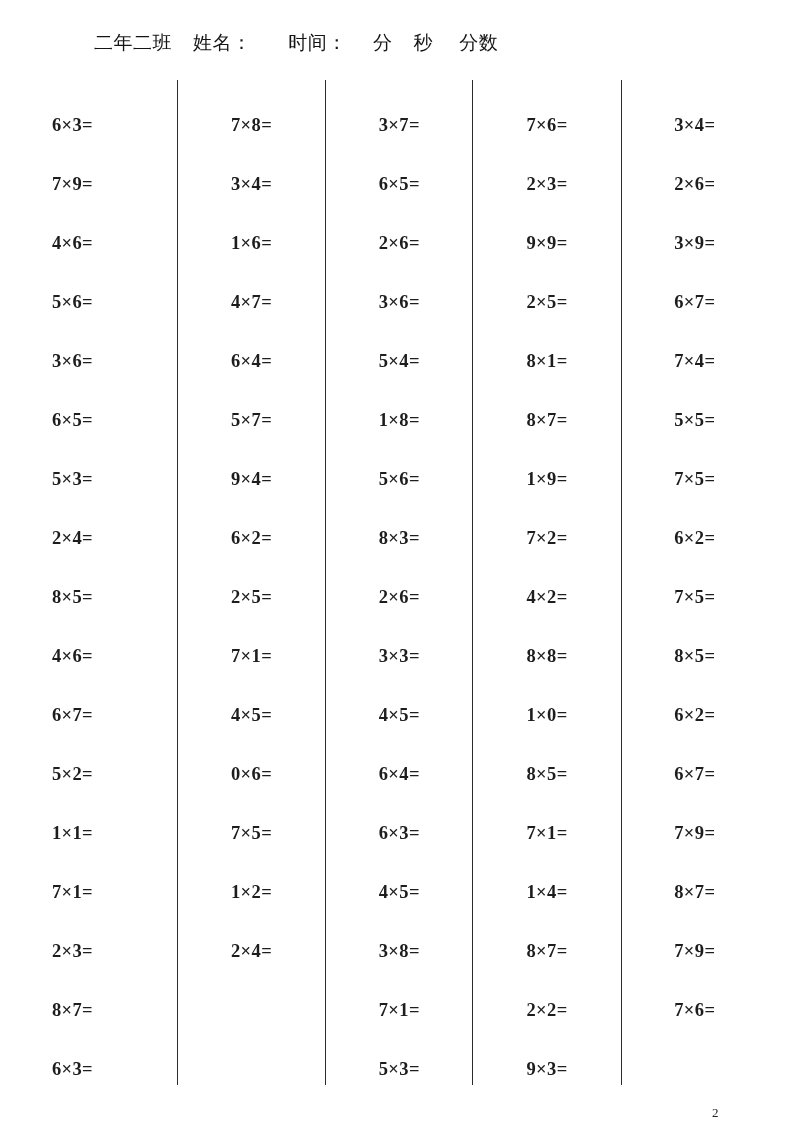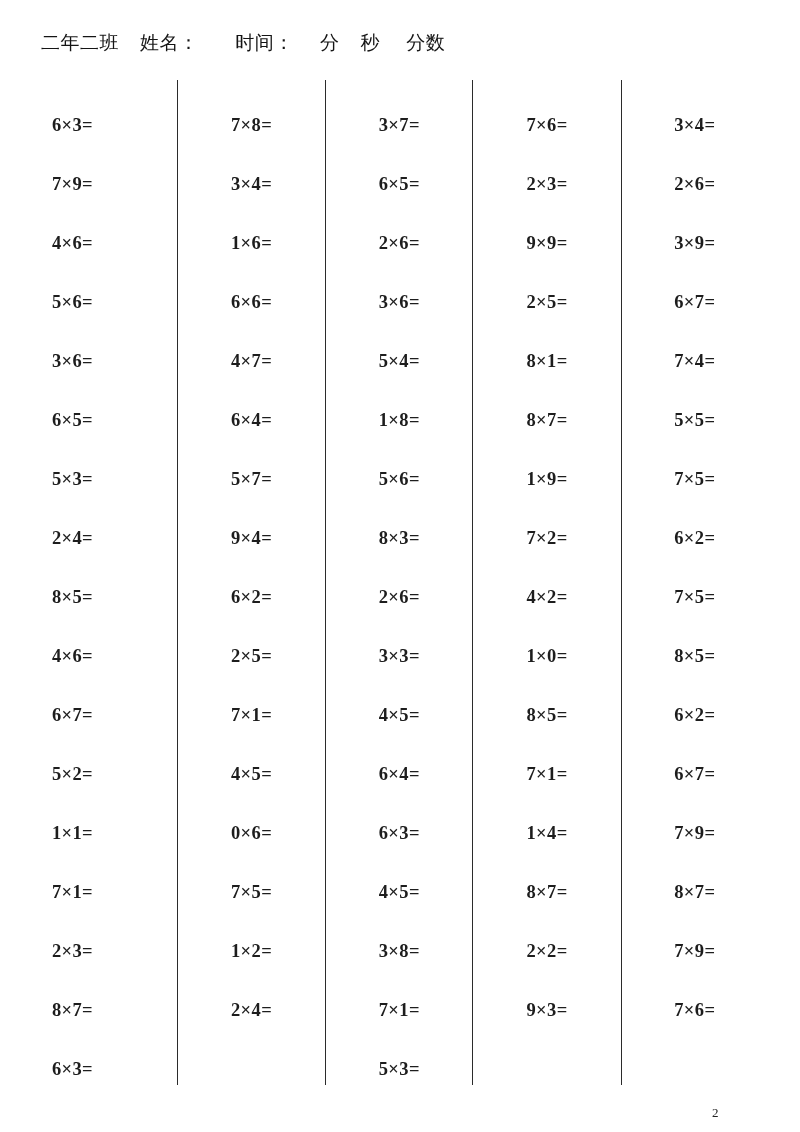--- a/index.html
+++ b/index.html
@@ -20,21 +20,21 @@
   #worksheet-header {
     position: absolute;
     left: 0;
     top: 28px;
     width: 800px;
     height: 30px;
     line-height: 30px;
     font-size: 19px;
     color: #141414;
     white-space: pre;
-    padding-left: 41px;
+    padding-left: 94px;
     box-sizing: border-box;
     letter-spacing: 0.5px;
   }
   #worksheet-header .hdr-seg {
     display: inline-block;
     white-space: pre;
   }
 
   
   #problem-grid {
@@ -103,21 +103,20 @@
       <div class="problem-cell">1×1=</div>
       <div class="problem-cell">7×1=</div>
       <div class="problem-cell">2×3=</div>
       <div class="problem-cell">8×7=</div>
       <div class="problem-cell">6×3=</div>
     </div>
     <div class="problem-column col-1">
       <div class="problem-cell">7×8=</div>
       <div class="problem-cell">3×4=</div>
       <div class="problem-cell">1×6=</div>
-      <div class="problem-cell">6×6=</div>
       <div class="problem-cell">4×7=</div>
       <div class="problem-cell">6×4=</div>
       <div class="problem-cell">5×7=</div>
       <div class="problem-cell">9×4=</div>
       <div class="problem-cell">6×2=</div>
       <div class="problem-cell">2×5=</div>
       <div class="problem-cell">7×1=</div>
       <div class="problem-cell">4×5=</div>
       <div class="problem-cell">0×6=</div>
       <div class="problem-cell">7×5=</div>
@@ -146,20 +145,21 @@
     <div class="problem-column col-3">
       <div class="problem-cell">7×6=</div>
       <div class="problem-cell">2×3=</div>
       <div class="problem-cell">9×9=</div>
       <div class="problem-cell">2×5=</div>
       <div class="problem-cell">8×1=</div>
       <div class="problem-cell">8×7=</div>
       <div class="problem-cell">1×9=</div>
       <div class="problem-cell">7×2=</div>
       <div class="problem-cell">4×2=</div>
+      <div class="problem-cell">8×8=</div>
       <div class="problem-cell">1×0=</div>
       <div class="problem-cell">8×5=</div>
       <div class="problem-cell">7×1=</div>
       <div class="problem-cell">1×4=</div>
       <div class="problem-cell">8×7=</div>
       <div class="problem-cell">2×2=</div>
       <div class="problem-cell">9×3=</div>
     </div>
     <div class="problem-column col-4">
       <div class="problem-cell">3×4=</div>

